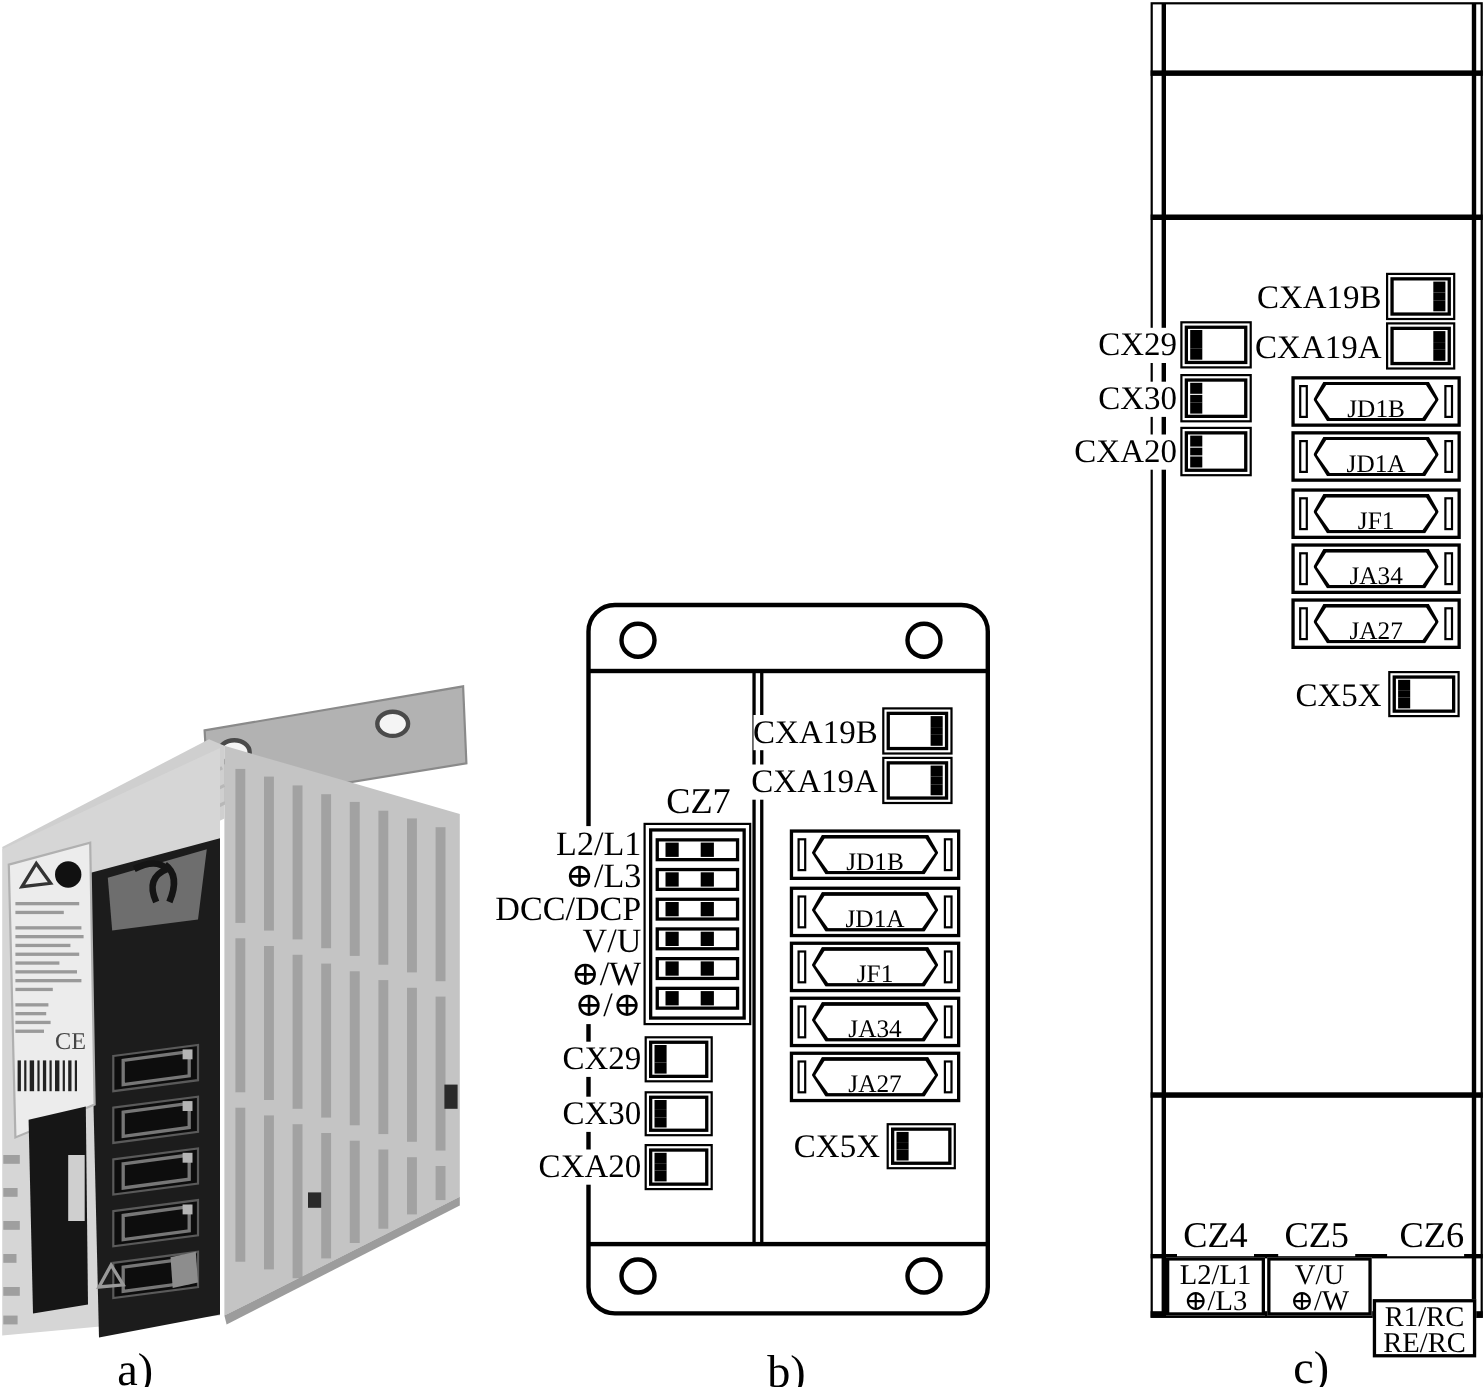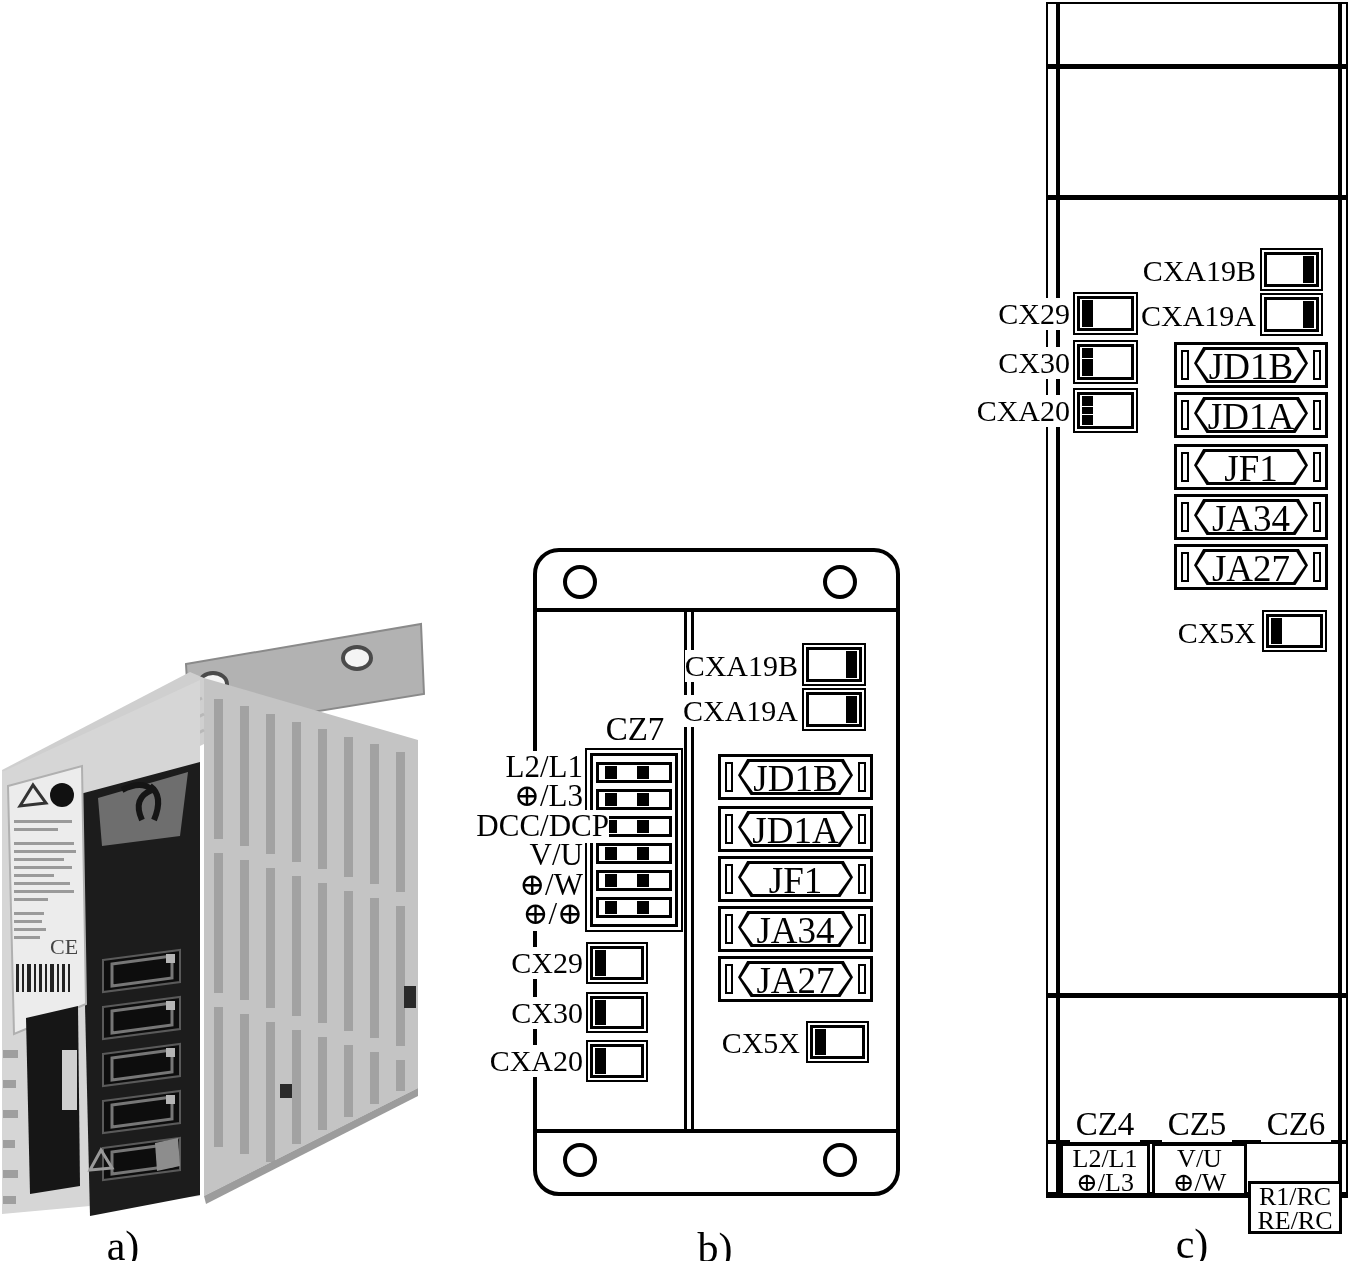--- a/index.html
+++ b/index.html
@@ -82,22 +82,22 @@
     background: #000;
     clip-path: polygon(8% 0, 92% 0, 100% 45%, 89% 100%, 11% 100%, 0 45%);
   }
   .trap-in {
     position: absolute; left: 3px; right: 3px; top: 3px; bottom: 3px;
     background: #fff;
     clip-path: polygon(8% 0, 92% 0, 100% 45%, 89% 100%, 11% 100%, 0 45%);
   }
   .dl {
     position: absolute; left: 17px; right: 17px; top: 0; bottom: 0;
-    display: flex; align-items: flex-start; justify-content: center;
-    font-size: 37px; z-index: 2;
+    display: flex; align-items: flex-end; justify-content: center;
+    font-size: 23px; z-index: 2;
   }
   
   .cz7 {
     position: absolute; left: 585px; top: 748px; width: 98px; height: 184px;
     border: 2px solid #000; padding: 3px; background: #fff; z-index: 2;
   }
   .cz7-in {
     height: 100%;
     border: 3px solid #000;
     display: flex; flex-direction: column; justify-content: space-evenly;
@@ -290,21 +290,21 @@
           <i></i>
         </div>
       <div class="cz7-row">
           <i></i>
           <i></i>
         </div>
     </div>
   </div>
   <div class="lbl" style="right:766px;top:751px">L2/L1</div>
   <div class="lbl" style="right:766px;top:780px">⊕/L3</div>
-  <div class="lbl" style="right:740px;top:810px">DCC/DCP</div>
+  <div class="lbl" style="right:766px;top:810px">DCC/DCP</div>
   <div class="lbl" style="right:766px;top:839px">V/U</div>
   <div class="lbl" style="right:766px;top:869px">⊕/W</div>
   <div class="lbl" style="right:766px;top:898px">⊕/⊕</div>
 
   <div class="lbl" style="right:766px;top:947px;font-size:30px">CX29</div>
   <div class="sconn" style="left:586px;top:942px;width:62px;height:42px">
     <div class="sconn-in">
         <div class="bar left">
           <i></i>
           <i></i>
@@ -534,21 +534,21 @@
         <div class="bar left">
           <i></i>
           <i></i>
           <i></i>
         </div>
       </div>
   </div>
 
   <div class="lbl" style="left:1070px;top:1107px;width:70px;text-align:center;font-size:33px">CZ4</div>
   <div class="lbl" style="left:1162px;top:1107px;width:70px;text-align:center;font-size:33px">CZ5</div>
-  <div class="lbl" style="left:1261px;top:1107px;width:70px;text-align:center;font-size:33px">CZ6</div>
+  <div class="lbl" style="left:1261px;top:1107px;width:70px;text-align:right;font-size:33px">CZ6</div>
 
   <div class="cell" style="left:1060px;top:1143px;width:90px;height:53px">
     <div>L2/L1</div>
     <div>⊕/L3</div>
   </div>
   <div class="cell" style="left:1152px;top:1143px;width:95px;height:53px">
     <div>V/U</div>
     <div>⊕/W</div>
   </div>
   <div class="cell" style="left:1248px;top:1181px;width:94px;height:53px">

